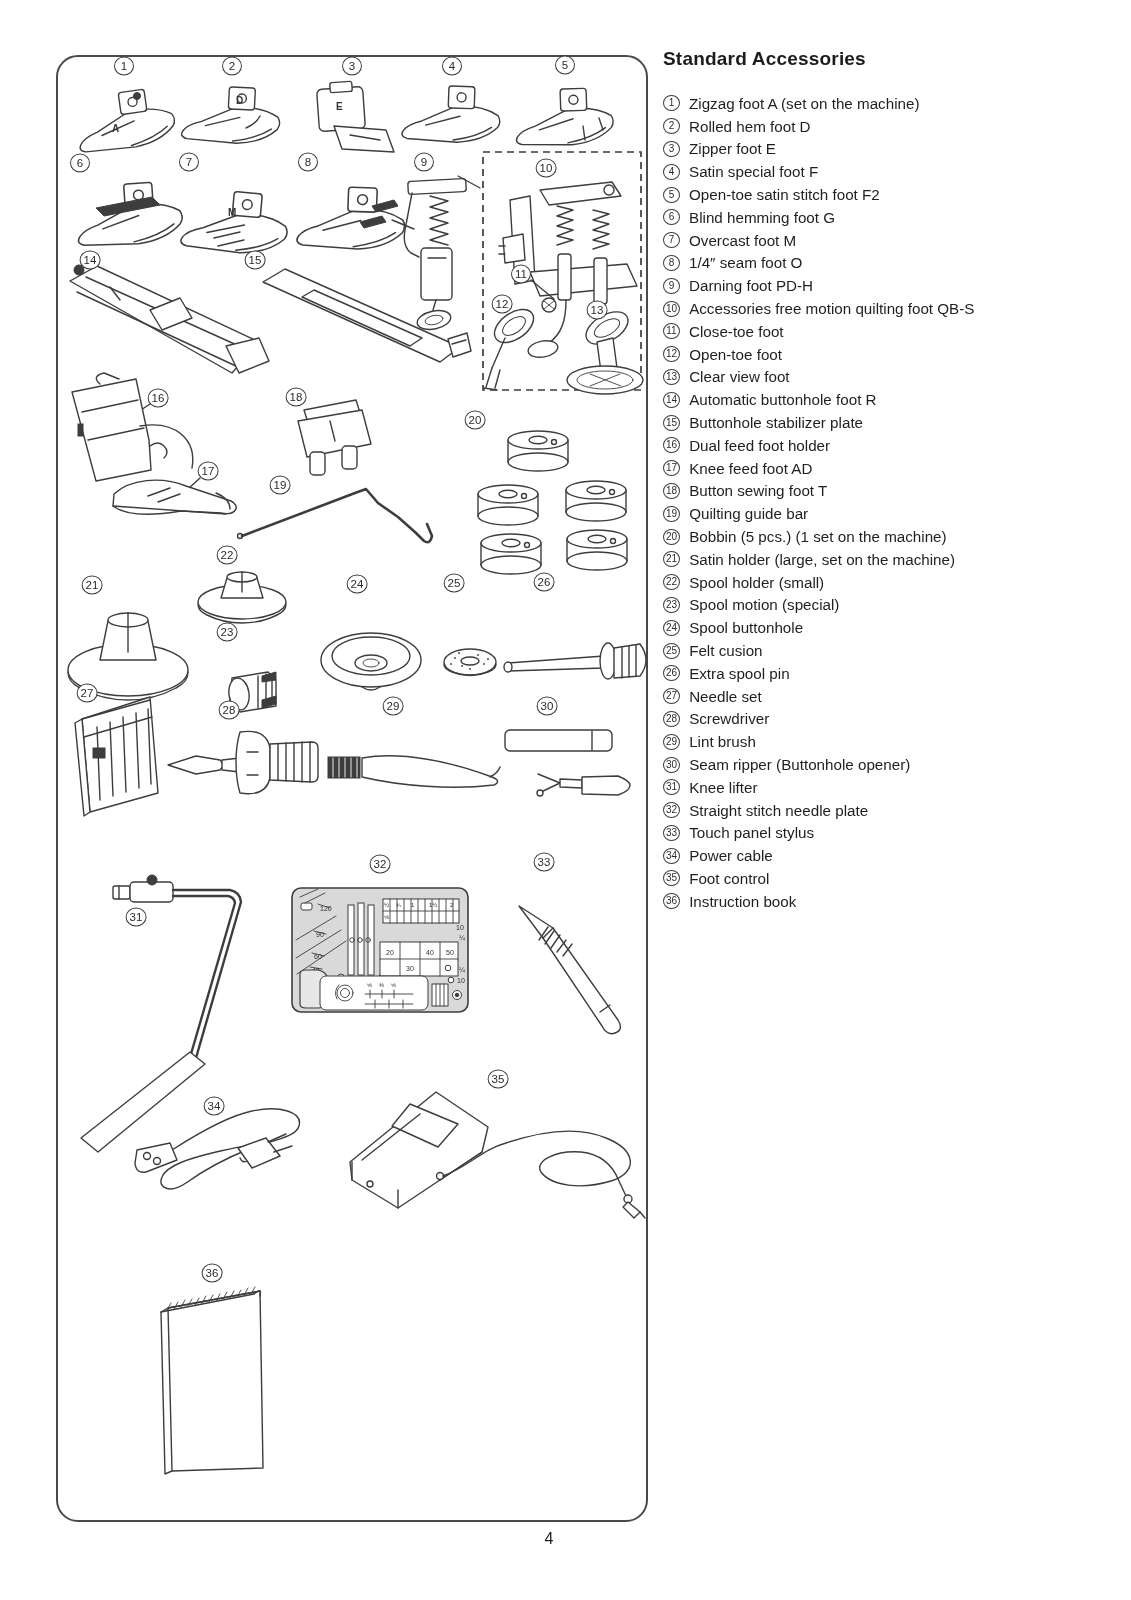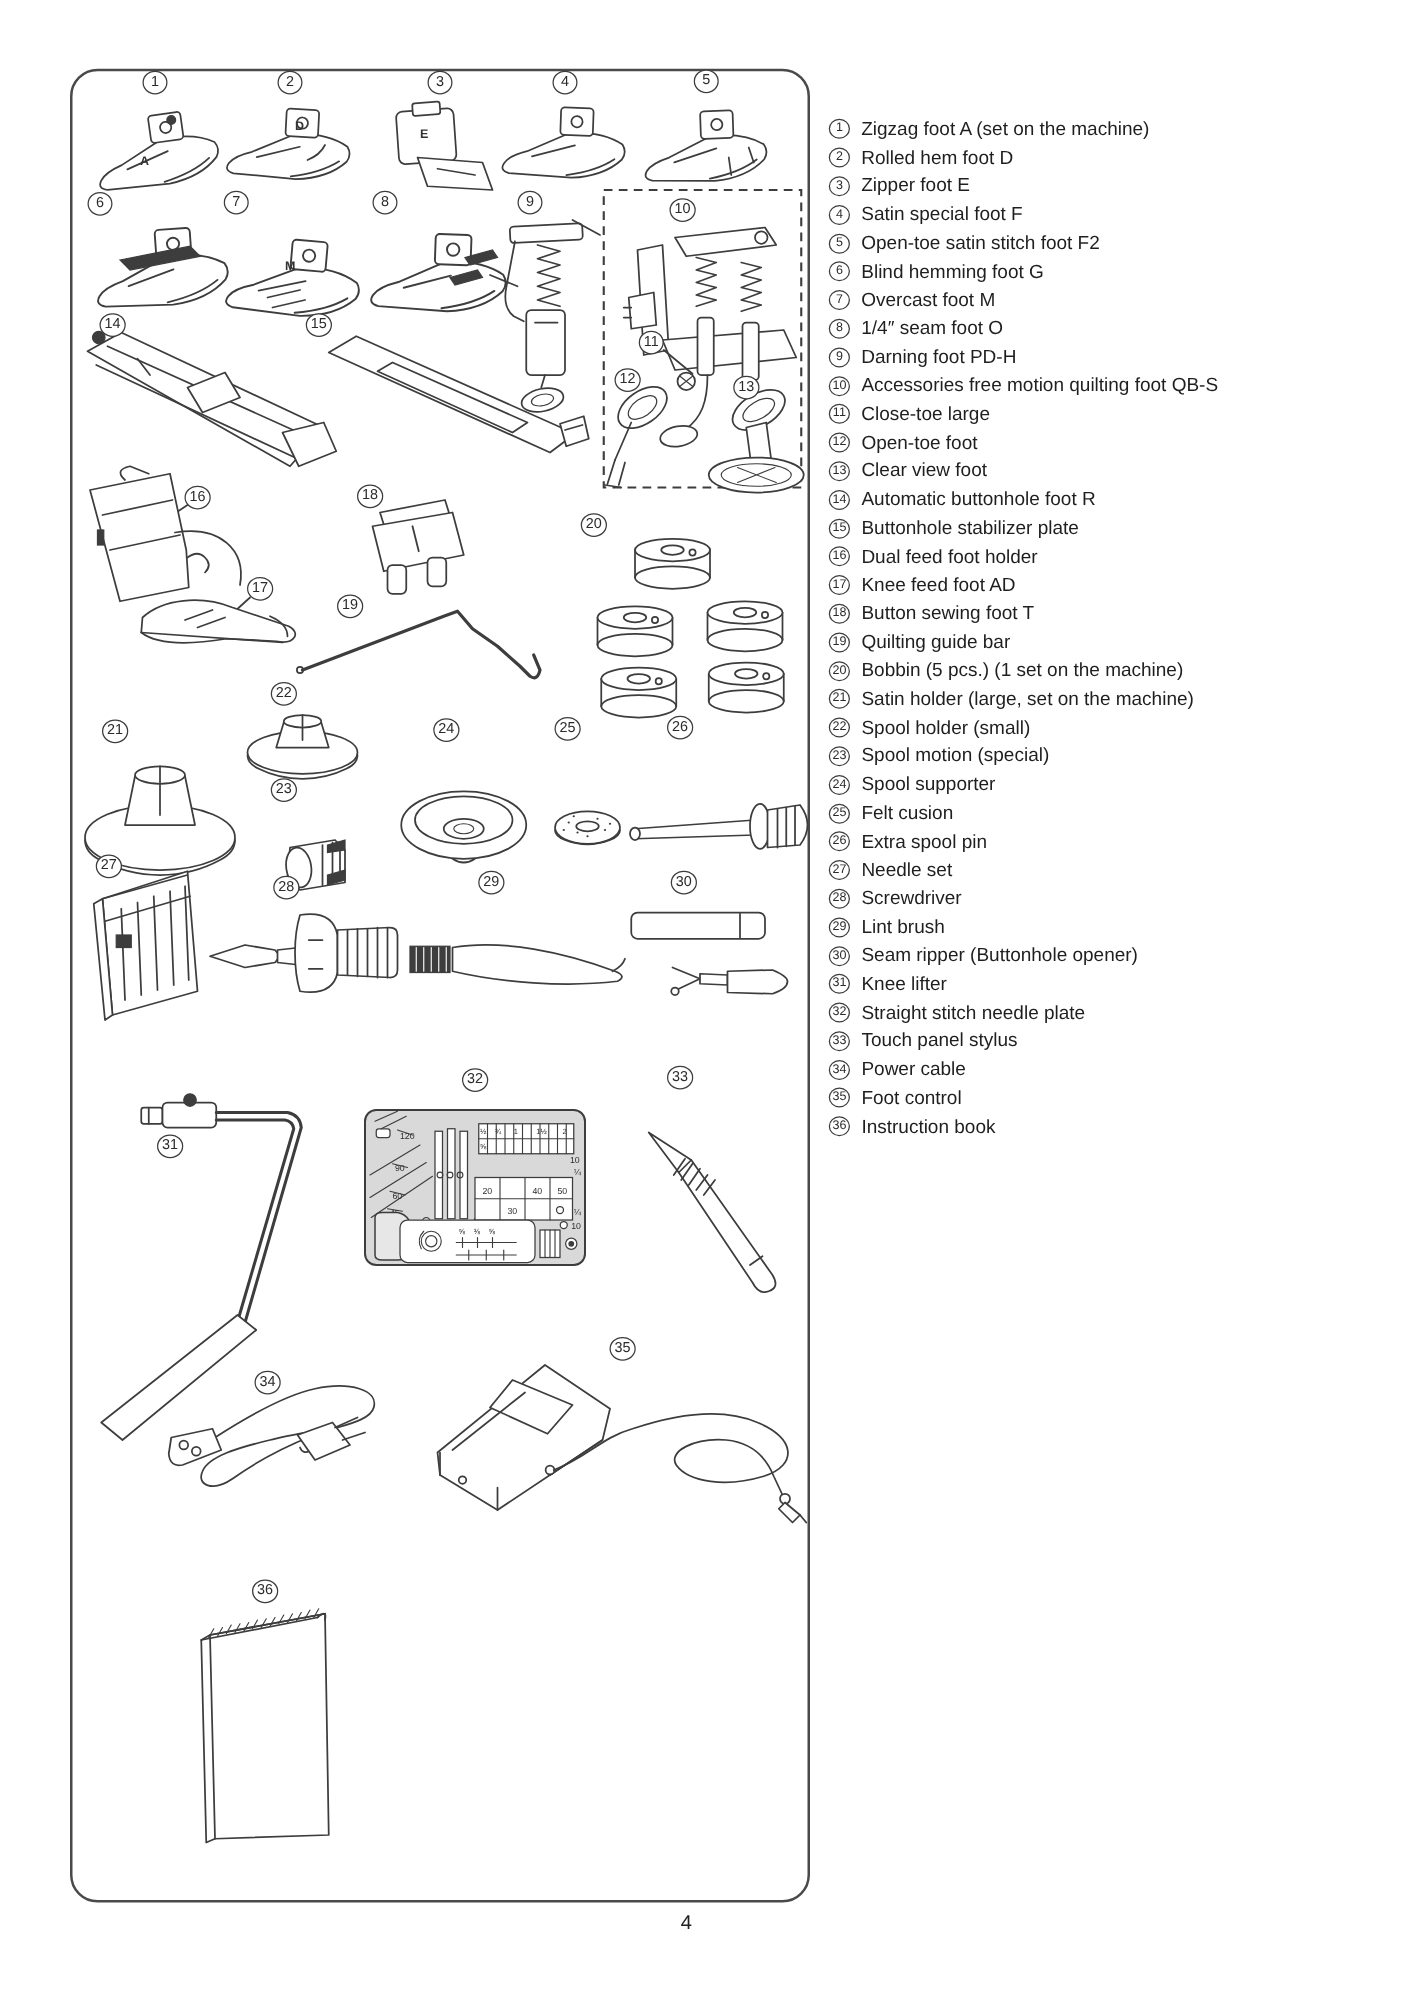--- a/index.html
+++ b/index.html
@@ -447,20 +447,21 @@
       <div class="callout" style="left: 393px; top: 706px;">29</div>
       <div class="callout" style="left: 547px; top: 706px;">30</div>
       <div class="callout" style="left: 136px; top: 917px;">31</div>
       <div class="callout" style="left: 380px; top: 864px;">32</div>
       <div class="callout" style="left: 544px; top: 862px;">33</div>
       <div class="callout" style="left: 214px; top: 1106px;">34</div>
       <div class="callout" style="left: 498px; top: 1079px;">35</div>
       <div class="callout" style="left: 212px; top: 1273px;">36</div>
     </div>
 
+  <div class="sb-title">Standard Accessories</div>
   <ol class="acc" id="acc-list">
       <li>
     <span class="num">1</span>
     <span class="lbl">Zigzag foot A (set on the machine)</span>
   </li>
       <li>
     <span class="num">2</span>
     <span class="lbl">Rolled hem foot D</span>
   </li>
       <li>
@@ -490,21 +491,21 @@
       <li>
     <span class="num">9</span>
     <span class="lbl">Darning foot PD-H</span>
   </li>
       <li>
     <span class="num">10</span>
     <span class="lbl">Accessories free motion quilting foot QB-S</span>
   </li>
       <li>
     <span class="num">11</span>
-    <span class="lbl">Close-toe large</span>
+    <span class="lbl">Close-toe foot</span>
   </li>
       <li>
     <span class="num">12</span>
     <span class="lbl">Open-toe foot</span>
   </li>
       <li>
     <span class="num">13</span>
     <span class="lbl">Clear view foot</span>
   </li>
       <li>
@@ -542,21 +543,21 @@
       <li>
     <span class="num">22</span>
     <span class="lbl">Spool holder (small)</span>
   </li>
       <li>
     <span class="num">23</span>
     <span class="lbl">Spool motion (special)</span>
   </li>
       <li>
     <span class="num">24</span>
-    <span class="lbl">Spool supporter</span>
+    <span class="lbl">Spool buttonhole</span>
   </li>
       <li>
     <span class="num">25</span>
     <span class="lbl">Felt cusion</span>
   </li>
       <li>
     <span class="num">26</span>
     <span class="lbl">Extra spool pin</span>
   </li>
       <li>

